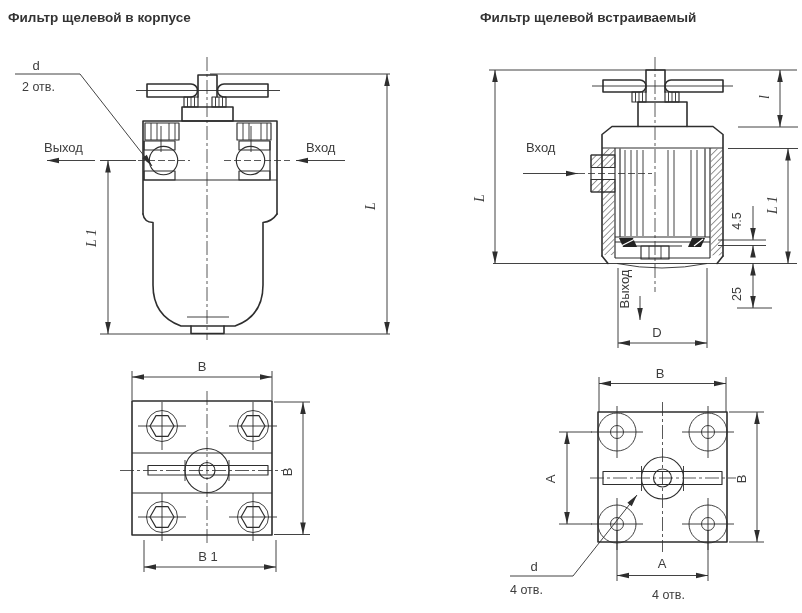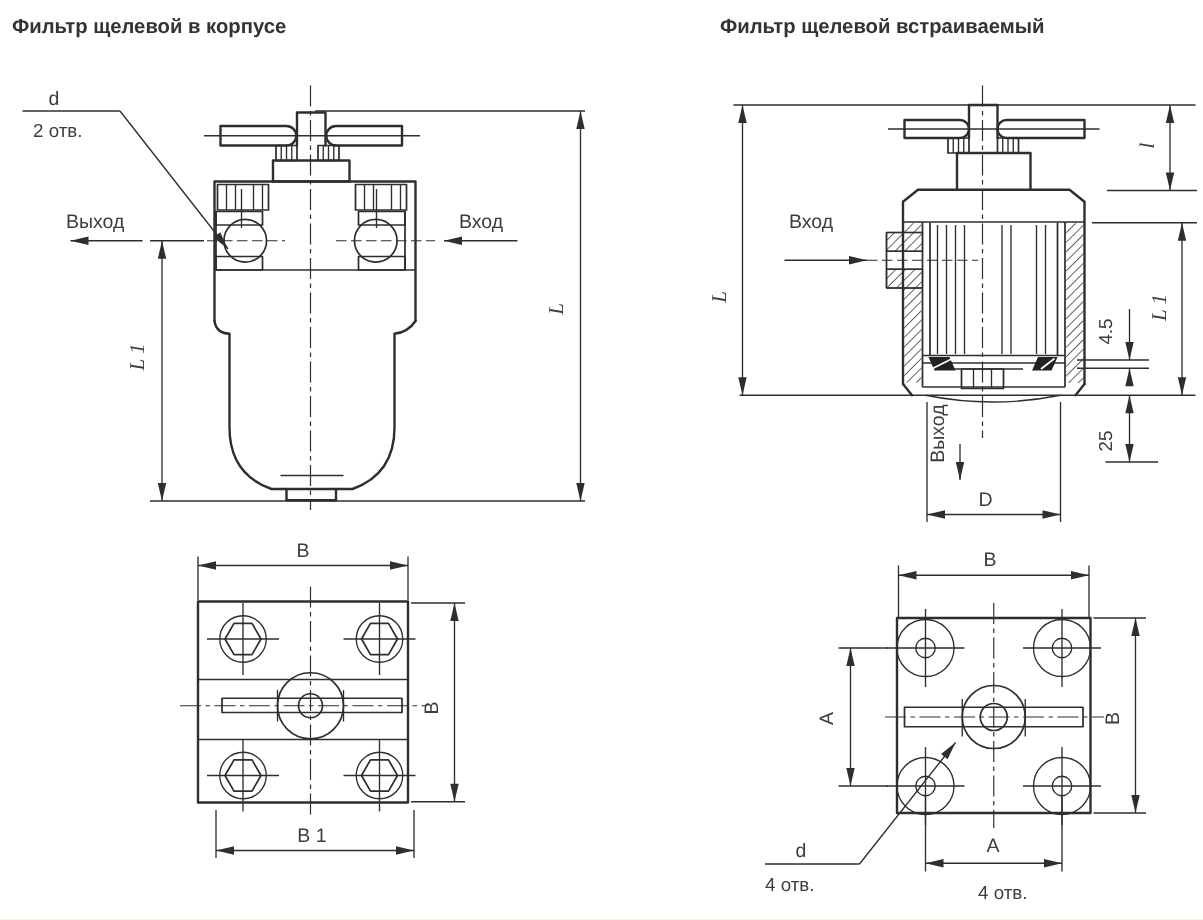--- a/index.html
+++ b/index.html
@@ -1,16 +1,16 @@
 <!DOCTYPE html>
 <html><head>
 <meta charset="utf-8">
 <style>
   html,body{margin:0;padding:0;background:#ffffff;}
-  .stage{position:relative;width:802px;height:613px;background:#bef264;overflow:hidden;}
+  .stage{position:relative;width:802px;height:613px;background:#a3a3a3;overflow:hidden;}
   svg{display:block;}
   svg text{font-family:"Liberation Sans",sans-serif;fill:#3d3d3d;}
   .title{font-size:13.5px;font-weight:bold;fill:#333333;}
   .lab{font-size:13px;}
   .labS{font-size:12.5px;}
   .labI{font-size:14px;font-style:italic;font-family:"Liberation Serif",serif;}
   .outline{fill:none;stroke:#2e2e2e;stroke-width:1.6;stroke-linejoin:round;stroke-linecap:round;}
   .mid{fill:none;stroke:#2e2e2e;stroke-width:1.15;stroke-linejoin:round;}
   .thin{fill:none;stroke:#2e2e2e;stroke-width:0.9;}
   .dim{fill:none;stroke:#2e2e2e;stroke-width:0.9;}

